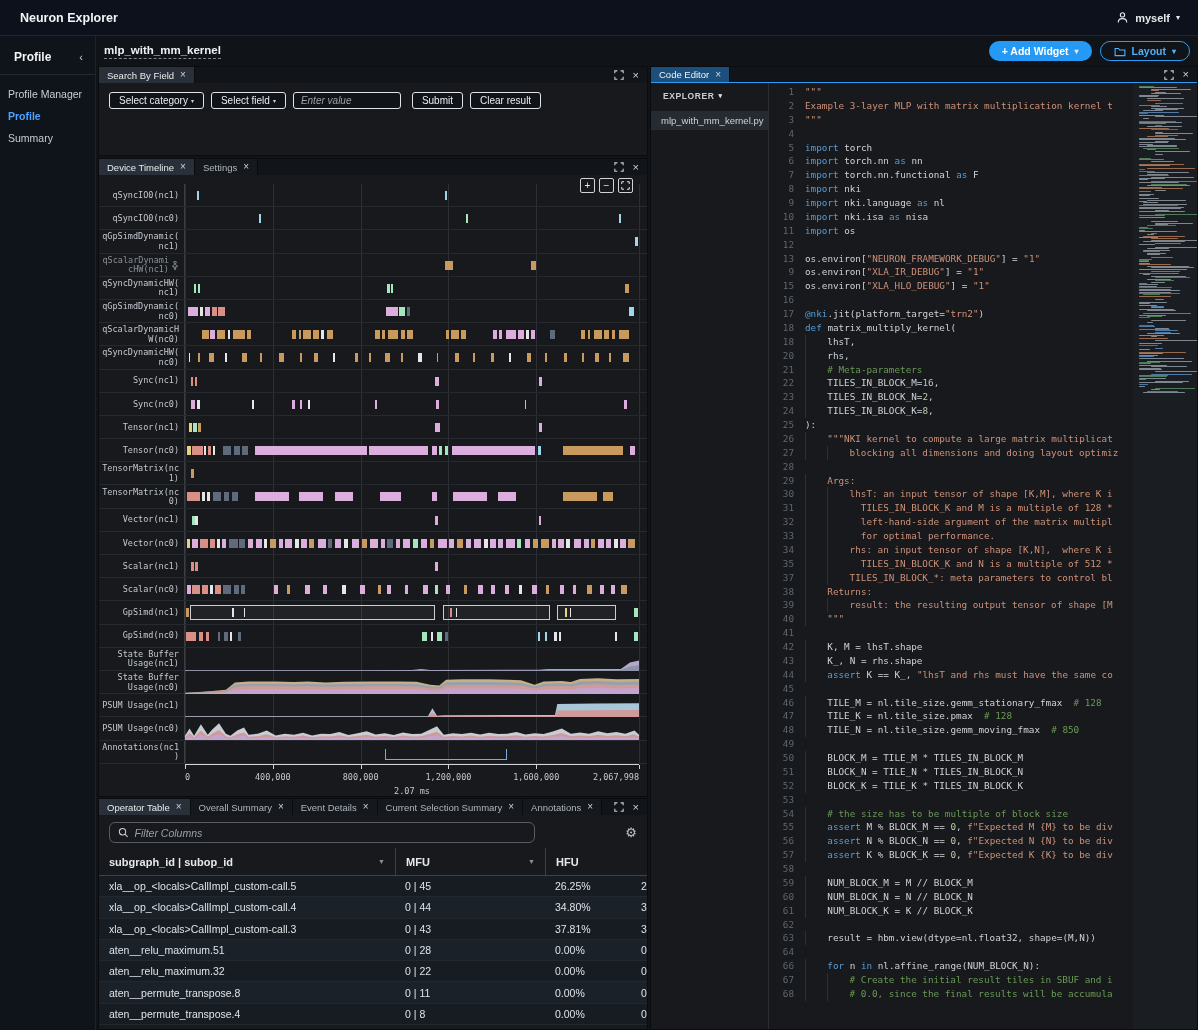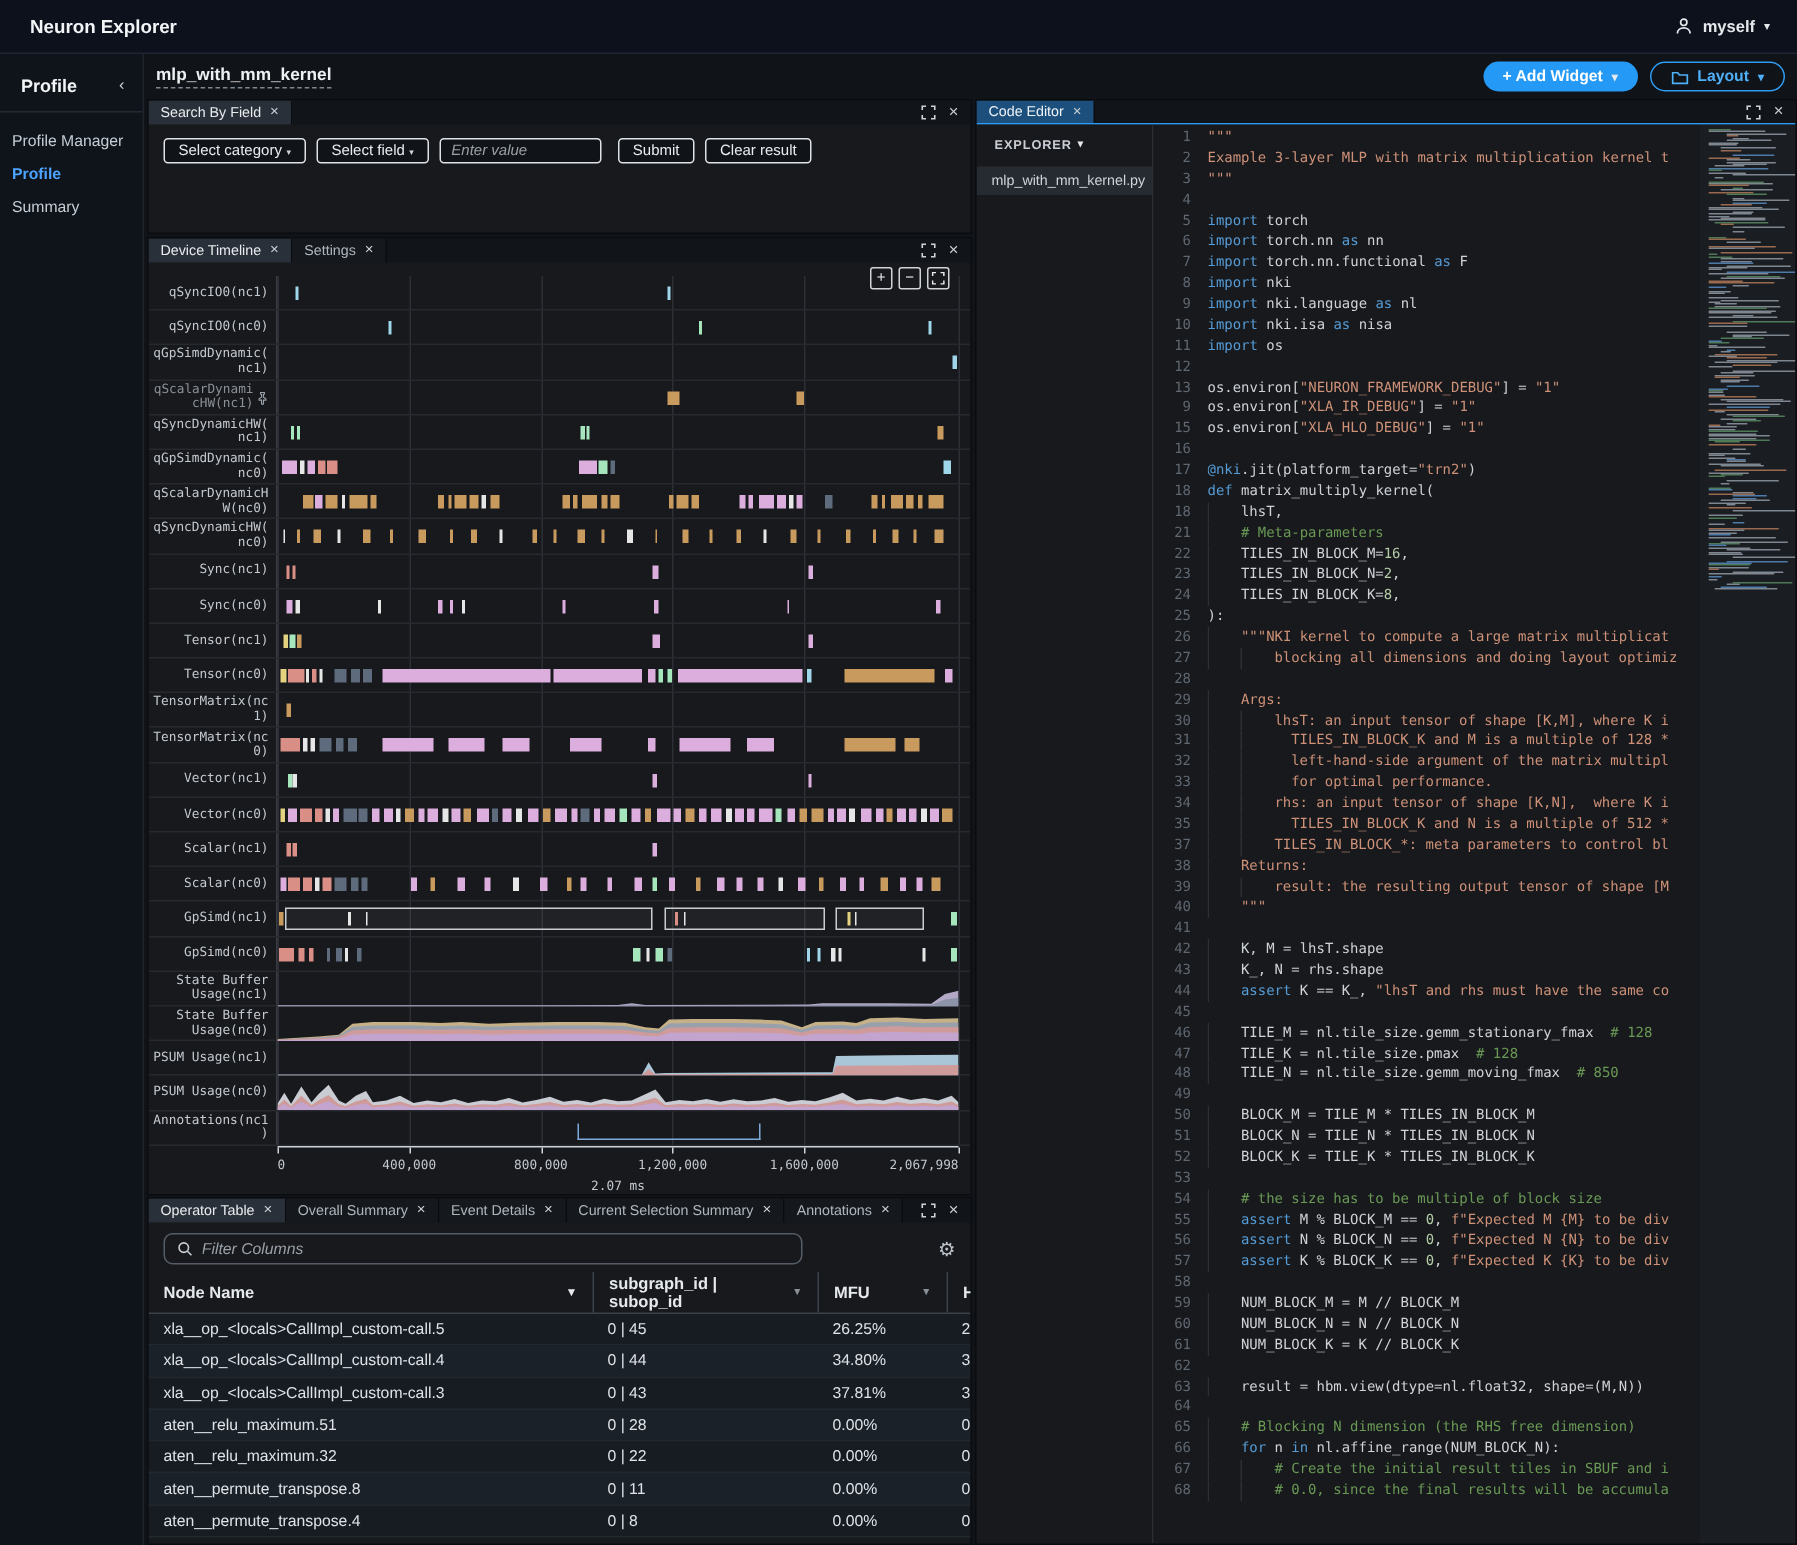--- a/index.html
+++ b/index.html
@@ -730,24 +730,20 @@
             <circle cx="6" cy="6" r="4.2"></circle>
             <path d="M9.2 9.2 L12.8 12.8"></path>
           </svg>
         <input placeholder="Filter Columns" style="">
       </div>
       <span class="gear">⚙</span>
     </div>
     <div class="optable" id="optable">
         <div class="t-head">
           <div>
-            <span>Node Name</span>
-            <span class="t-sort">▼</span>
-          </div>
-          <div>
             <span>subgraph_id | subop_id</span>
             <span class="t-filt">▼</span>
           </div>
           <div>
             <span>MFU</span>
             <span class="t-filt">▼</span>
           </div>
           <div>
             <span>HFU</span>
           </div>
@@ -889,20 +885,24 @@
           </div>
           <div class="cl">
             <div class="ln">18</div>
             <div class="lc"><span class="k">def</span> matrix_multiply_kernel(</div>
           </div>
           <div class="cl">
             <div class="ln">18</div>
             <div class="lc"><span class="ig"></span>lhsT,</div>
           </div>
           <div class="cl">
+            <div class="ln">20</div>
+            <div class="lc"><span class="ig"></span>rhs,</div>
+          </div>
+          <div class="cl">
             <div class="ln">21</div>
             <div class="lc"><span class="ig"></span><span class="c"># Meta-parameters</span></div>
           </div>
           <div class="cl">
             <div class="ln">22</div>
             <div class="lc"><span class="ig"></span>TILES_IN_BLOCK_M=<span class="n">16</span>,</div>
           </div>
           <div class="cl">
             <div class="ln">23</div>
             <div class="lc"><span class="ig"></span>TILES_IN_BLOCK_N=<span class="n">2</span>,</div>
@@ -1059,24 +1059,20 @@
             <div class="ln">62</div>
             <div class="lc"></div>
           </div>
           <div class="cl">
             <div class="ln">63</div>
             <div class="lc"><span class="ig"></span>result = hbm.view(dtype=nl.float32, shape=(M,N))</div>
           </div>
           <div class="cl">
             <div class="ln">64</div>
             <div class="lc"></div>
-          </div>
-          <div class="cl">
-            <div class="ln">65</div>
-            <div class="lc"><span class="ig"></span><span class="c"># Blocking N dimension (the RHS free dimension)</span></div>
           </div>
           <div class="cl">
             <div class="ln">66</div>
             <div class="lc"><span class="ig"></span><span class="k">for</span> n <span class="k">in</span> nl.affine_range(NUM_BLOCK_N):</div>
           </div>
           <div class="cl">
             <div class="ln">67</div>
             <div class="lc"><span class="ig"></span><span class="ig"></span><span class="c"># Create the initial result tiles in SBUF and i</span></div>
           </div>
           <div class="cl">

